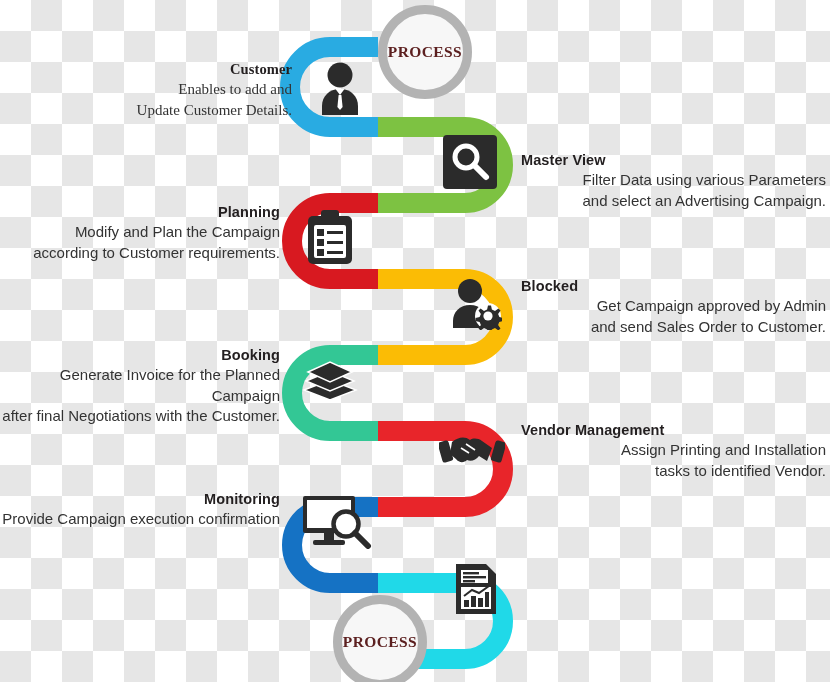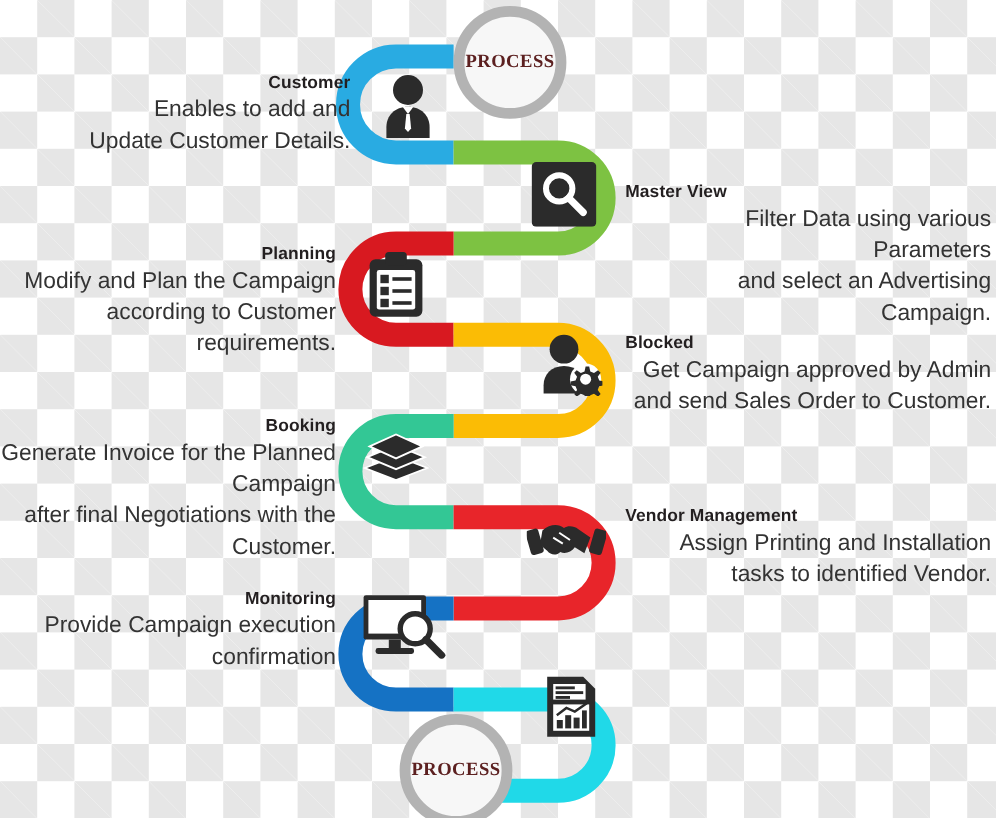--- a/index.html
+++ b/index.html
@@ -12,21 +12,21 @@
       linear-gradient(45deg,#e6e6e6 25%,transparent 25%,transparent 75%,#e6e6e6 75%),
       linear-gradient(45deg,#e6e6e6 25%,transparent 25%,transparent 75%,#e6e6e6 75%);
     background-size:62px 62px;
     background-position:0 0, 31px 31px;
   }
   #stage{position:absolute;left:0;top:0;width:830px;height:682px;}
   svg#ribbon{position:absolute;left:0;top:0;width:830px;height:682px;}
 
   .txt{position:absolute;}
   .title{font-weight:bold;font-size:14.5px;color:#231f20;line-height:1.30;letter-spacing:.1px;}
-  .desc{font-size:19px;color:#333333;line-height:1.38;letter-spacing:.0px;text-align:right;}
+  .desc{font-size:15px;color:#333333;line-height:1.38;letter-spacing:.0px;text-align:right;}
   .right-block{text-align:left;}
   .left-block{text-align:right;}
 
   .icon-box{position:absolute;}
   .icon-box svg{display:block;}
 
   .proc-circle{position:absolute;border-radius:50%;
     background:#f7f7f7;border:9px solid #b3b3b3;
     display:flex;align-items:center;justify-content:center;}
   .proc-label{font-family:"Liberation Serif", serif;font-weight:bold;
@@ -146,21 +146,21 @@
       <rect x="9" y="18" width="12" height="2.4" fill="#2b2b2b"></rect>
       <rect x="7" y="25" width="30" height="22" fill="#ffffff"></rect>
       <rect x="10" y="38" width="5" height="7" fill="#2b2b2b"></rect>
       <rect x="17" y="34" width="5" height="11" fill="#2b2b2b"></rect>
       <rect x="24" y="36" width="5" height="9" fill="#2b2b2b"></rect>
       <rect x="31" y="30" width="4" height="15" fill="#2b2b2b"></rect>
       <polyline points="10,34 18,28 25,31 35,24" fill="none" stroke="#2b2b2b" stroke-width="2"></polyline>
     </svg>
   </div>
 
-  <div class="txt left-block" style="left:0px;top:60px;width:292px;">
+  <div class="txt left-block" style="left:0px;top:60px;width:292px;font-family:Liberation Serif, serif;">
     <div class="title">Customer</div>
     <div class="desc">Enables to add and</div>
     <div class="desc">Update Customer Details.</div>
   </div>
 
   <div class="txt right-block" style="left:521px;top:131px;width:305px;margin-top:20px;">
     <div class="title">Master View</div>
     <div class="desc">Filter Data using various Parameters</div>
     <div class="desc">and select an Advertising Campaign.</div>
   </div>

